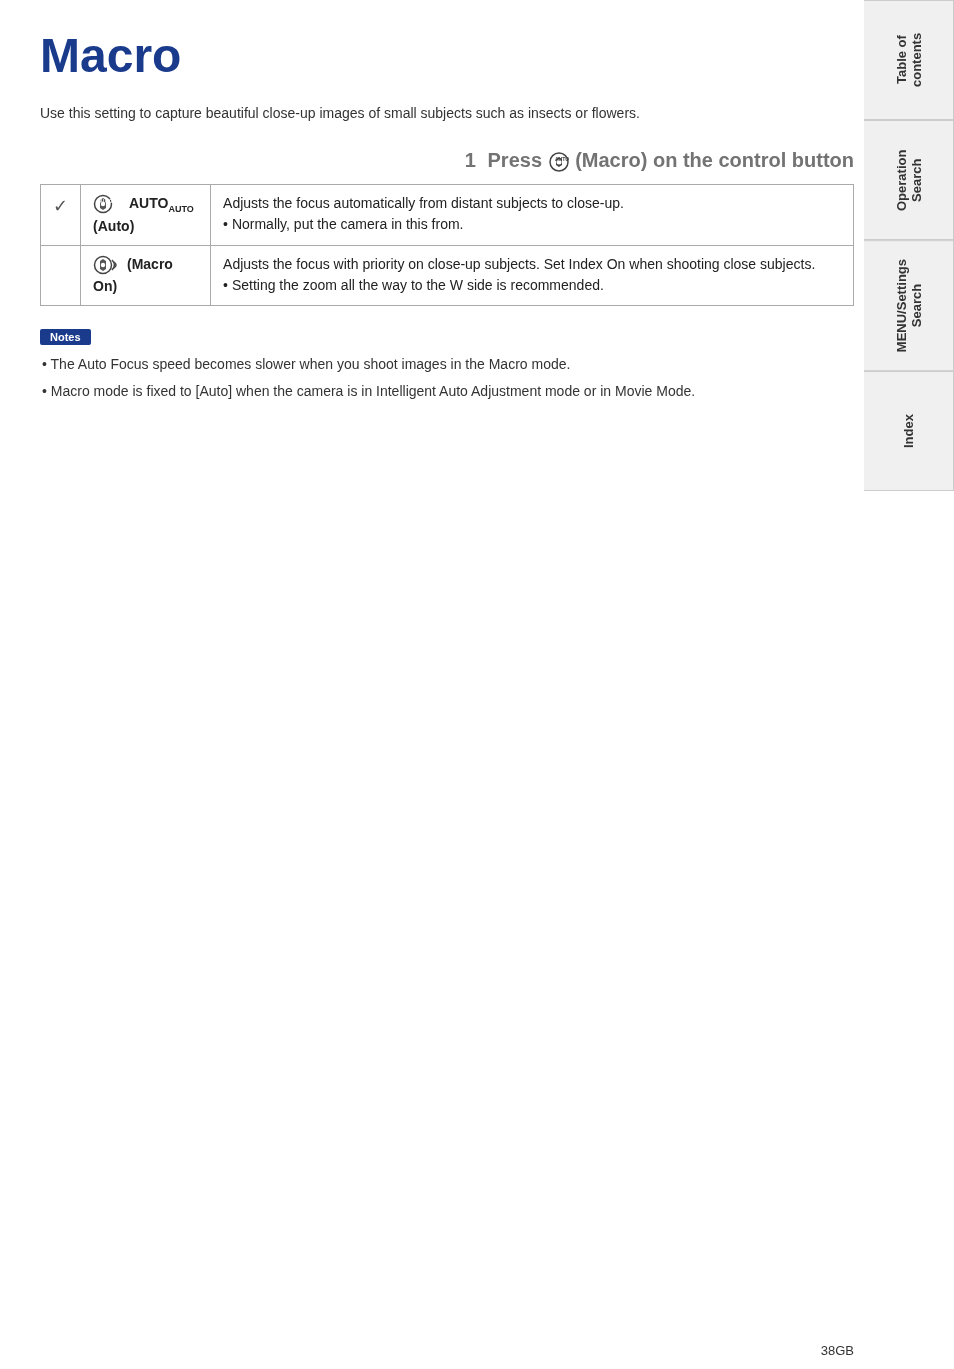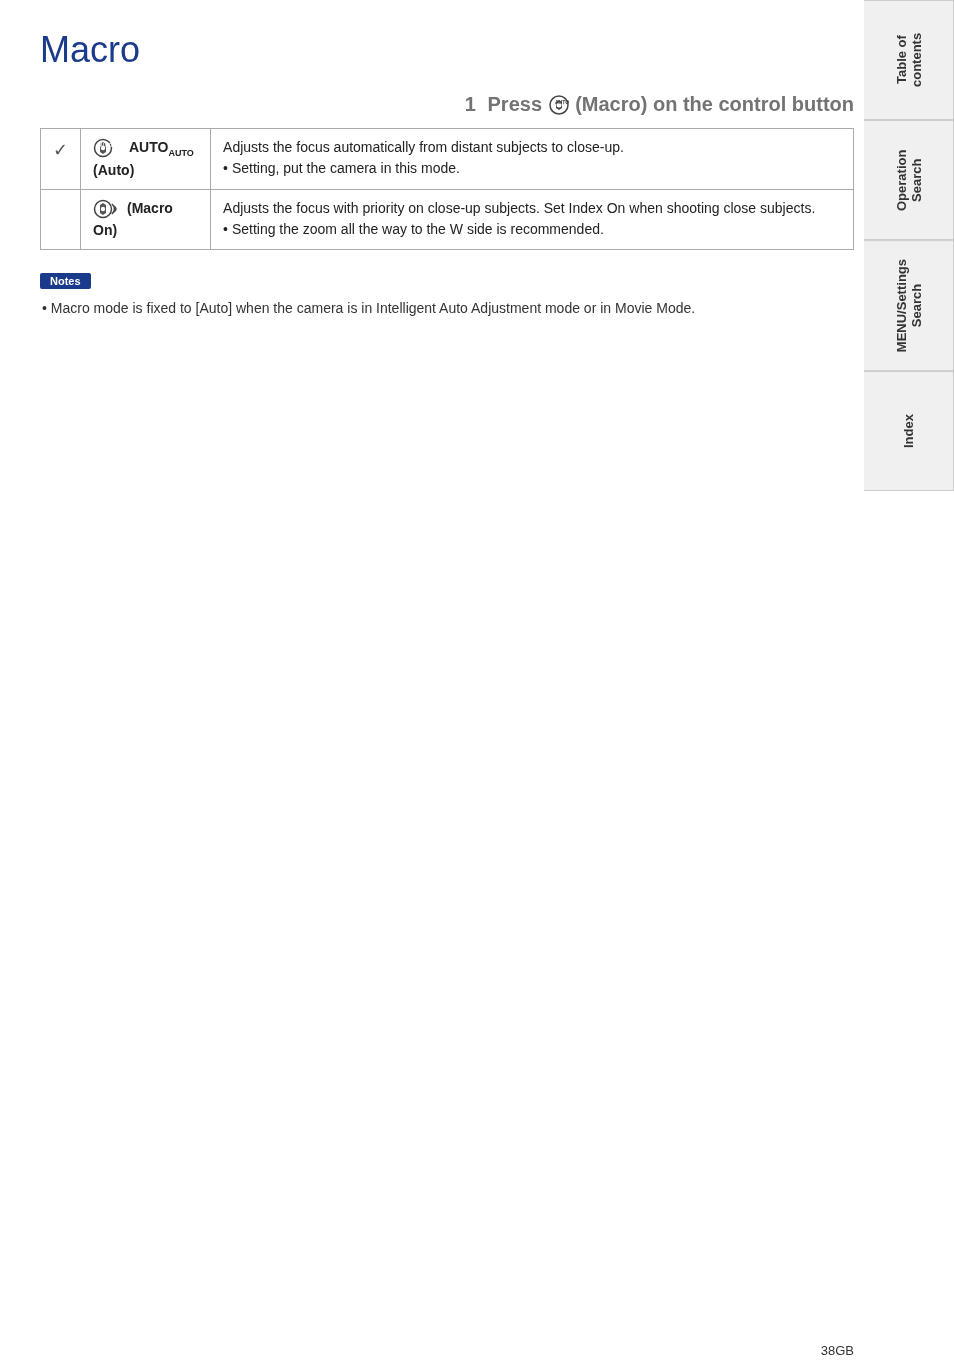--- a/index.html
+++ b/index.html
@@ -15,22 +15,22 @@
     }
 
     .main-content {
       margin-left: 40px;
       margin-right: 100px;
       margin-top: 30px;
       padding-bottom: 60px;
     }
 
     .page-title {
-      font-size: 36px;
-      font-weight: normal;
+      font-size: 48px;
+      font-weight: bold;
       color: #1a3a8c;
       margin-bottom: 20px;
       line-height: 1.1;
     }
 
     .intro-text {
       font-size: 14px;
       color: #333;
       margin-bottom: 22px;
       line-height: 1.5;
@@ -183,20 +183,21 @@
       font-size: 18px;
     }
   </style>
 </head>
 <body>
 
 <div class="main-content">
 
   <h1 class="page-title">Macro</h1>
 
+  <p class="intro-text">Use this setting to capture beautiful close-up images of small subjects such as insects or flowers.</p>
 
   <div class="step">
     <span class="step-number">1</span>
     <span>Press
       
       <svg class="icon-svg" width="22" height="22" viewBox="0 0 22 22">
         <circle cx="11" cy="11" r="9" fill="none" stroke="#444" stroke-width="1.5"></circle>
         <path d="M8 8 L11 6 L14 8 L14 14 L11 16 L8 14 Z" fill="#444"></path>
         <circle cx="11" cy="11" r="2.5" fill="#fff"></circle>
         <text x="7" y="10" font-size="5" font-weight="bold" fill="#444">AUTO</text>
@@ -219,21 +220,21 @@
             <circle cx="10" cy="11" r="8.5" fill="none" stroke="#444" stroke-width="1.5"></circle>
             <path d="M7 7 L10 5 L13 7 L13 15 L10 17 L7 15 Z" fill="#555"></path>
             <circle cx="10" cy="11" r="2.2" fill="#fff"></circle>
             <text x="6.5" y="10" font-size="4.5" font-weight="bold" fill="#fff">AUTO</text>
           </svg>
           <span><b>AUTO</b><sub style="font-size:9px">AUTO</sub> <b>(Auto)</b></span>
         </td>
         <td class="desc-cell">
           <span>Adjusts the focus automatically from distant subjects to close-up.</span>
           <ul class="bullet-list">
-            <li>Setting, put the camera in this mode.</li>
+            <li>Normally, put the camera in this from.</li>
           </ul>
         </td>
       </tr>
 
       <tr>
         <td class="checkmark-cell"></td>
         <td class="mode-cell">
           
           <svg width="26" height="22" viewBox="0 0 26 22" style="display:inline-block;vertical-align:middle;margin-right:4px;">
             <circle cx="10" cy="11" r="8.5" fill="none" stroke="#444" stroke-width="1.5"></circle>
@@ -250,20 +251,21 @@
             <li>Setting the zoom all the way to the W side is recommended.</li>
           </ul>
         </td>
       </tr>
     </tbody>
   </table>
 
   <div class="notes-box">
     <span class="notes-label">Notes</span>
     <div class="notes-content">
+      <p>The Auto Focus speed becomes slower when you shoot images in the Macro mode.</p>
       <p>Macro mode is fixed to [Auto] when the camera is in Intelligent Auto Adjustment mode or in Movie Mode.</p>
     </div>
   </div>
 
 </div>
 
 <div class="sidebar-tabs">
   <div class="sidebar-tab">
     Table of<br>contents
   </div>

